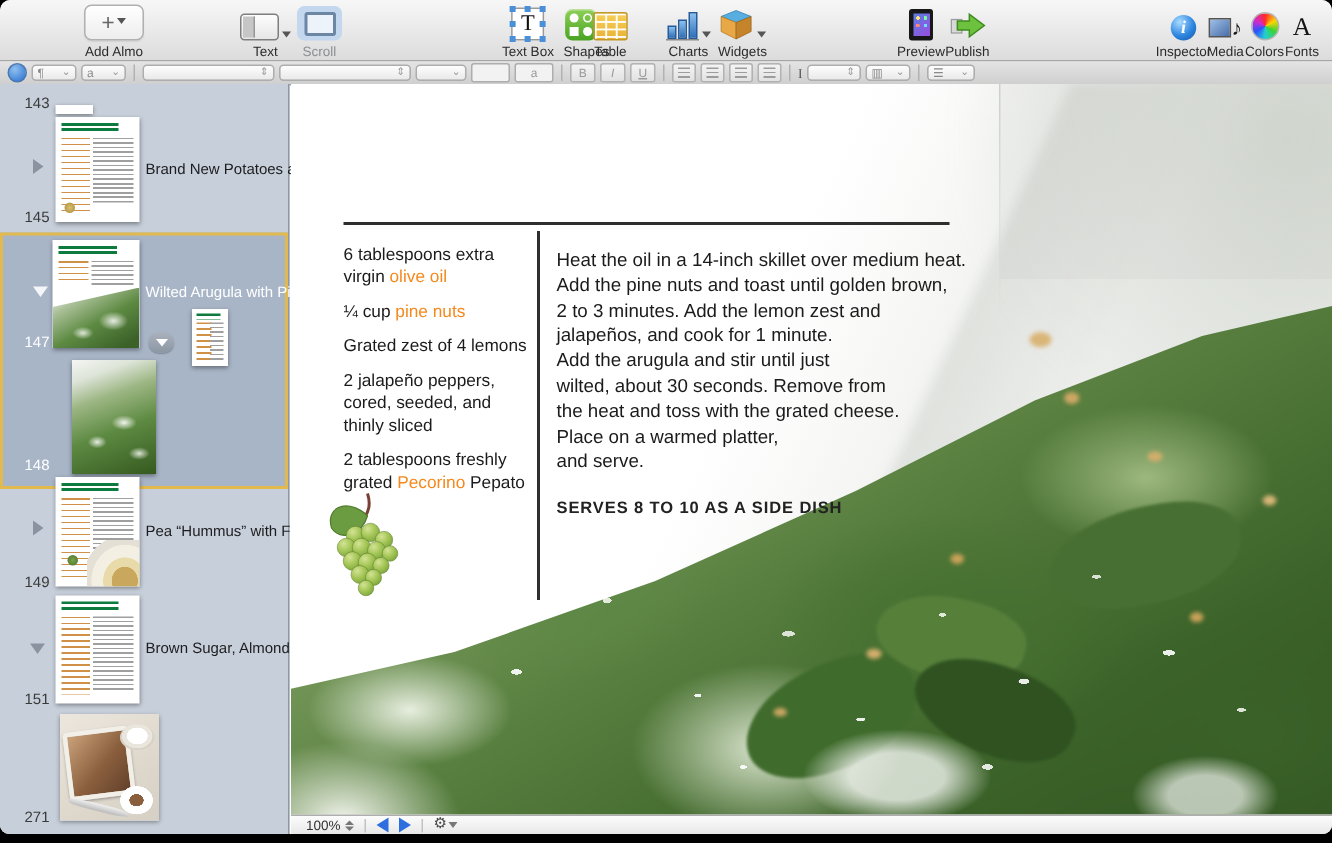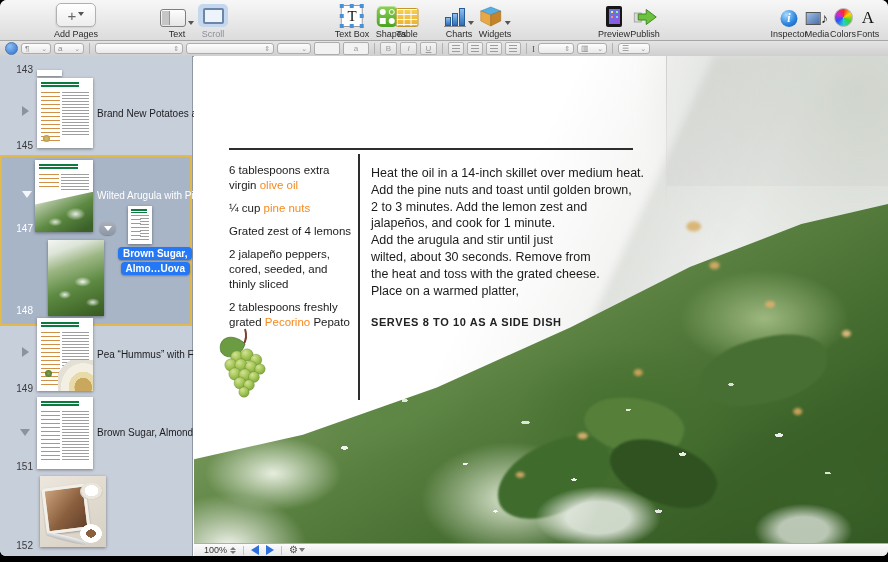--- a/index.html
+++ b/index.html
@@ -151,21 +151,21 @@
 <div class="window">
 
   <div class="toolbar">
     <div class="titem" style="left:76px">
       <div class="icon-row">
           <div class="pbtn">
             <span>+</span>
             <span class="caret"></span>
           </div>
         </div>
-      <span class="lbl">Add Pages</span>
+      <span class="lbl">Add Almo</span>
     </div>
     <div class="titem" style="left:177px">
       <div class="icon-row">
           <div class="view-ic"></div>
           <span class="caret"></span>
         </div>
       <span class="lbl">Text</span>
     </div>
     <div class="titem" style="left:213px">
       <div class="icon-row">
@@ -366,24 +366,20 @@
       <span class="pagenum sel" style="left:3px;top:66px">147</span>
 
       <div class="thumb" style="left:126px;top:49px;width:24px;height:38px">
         <div class="mini-title" style="height:4px;top:3px;left:3px"></div>
         <div class="mini-ing" style="top:9px;left:3px;width:40%;bottom:4px"></div>
         <div class="mini-body" style="top:9px;left:50%;right:3px;height:70%"></div>
       </div>
       <div class="ghost-btn">
           <i></i>
         </div>
-      <div class="pillbox">
-        <span class="pill">Brown Sugar,</span>
-        <span class="pill">Almo…Uova</span>
-      </div>
 
       <div class="thumb photo148" style="left:46px;top:83px;width:56px;height:76px"></div>
       <span class="pagenum sel" style="left:3px;top:148px">148</span>
     </div>
 
     <div class="tri-r" style="left:22px;top:291px"></div>
     <div class="thumb" style="left:37px;top:262px;width:56px;height:73px">
       <div class="mini-title"></div>
       <div class="mini-ing"></div>
       <div class="mini-body" style="height:55%"></div>
@@ -401,21 +397,21 @@
     </div>
     <span class="rowlabel" style="left:97px;top:371px">Brown Sugar, Almond, and…</span>
     <span class="pagenum" style="left:5px;top:405px">151</span>
 
     <div class="thumb photo152" style="left:40px;top:420px;width:66px;height:71px">
       <div class="dish"></div>
       <div class="cup"></div>
       <div class="plate2"></div>
       <div class="spoon"></div>
     </div>
-    <span class="pagenum" style="left:5px;top:484px">152</span>
+    <span class="pagenum" style="left:5px;top:484px">271</span>
   </div>
 
   <div class="main">
     <div class="photo-base"></div>
     <div class="plate-edge"></div>
     <div class="tr-blur"></div>
     <div class="greens"></div>
     <div class="leaf" style="left:300px;bottom:30px;width:120px;height:70px;background:#3f6b2c;transform:rotate(-20deg)"></div>
     <div class="leaf" style="left:390px;bottom:90px;width:100px;height:55px;background:#567f3a;transform:rotate(15deg)"></div>
     <div class="leaf" style="right:60px;bottom:140px;width:130px;height:65px;background:#486f33;transform:rotate(-10deg)"></div>
@@ -438,20 +434,21 @@
 
     <div class="instructions">
       <div class="instr-line">Heat the oil in a 14-inch skillet over medium heat.</div>
       <div class="instr-line">Add the pine nuts and toast until golden brown,</div>
       <div class="instr-line">2 to 3 minutes. Add the lemon zest and</div>
       <div class="instr-line">jalapeños, and cook for 1 minute.</div>
       <div class="instr-line">Add the arugula and stir until just</div>
       <div class="instr-line">wilted, about 30 seconds. Remove from</div>
       <div class="instr-line">the heat and toss with the grated cheese.</div>
       <div class="instr-line">Place on a warmed platter,</div>
+      <div class="instr-line">and serve.</div>
       <div class="serves">SERVES 8 TO 10 AS A SIDE DISH</div>
     </div>
 
     <svg class="grapes" width="58" height="80" viewBox="0 0 58 80">
       <defs>
         <radialGradient id="gg" cx="35%" cy="30%" r="75%">
           <stop offset="0%" stop-color="#d3e393"></stop>
             <stop offset="55%" stop-color="#a3c556"></stop>
             <stop offset="100%" stop-color="#7da63c"></stop>
         </radialGradient>

